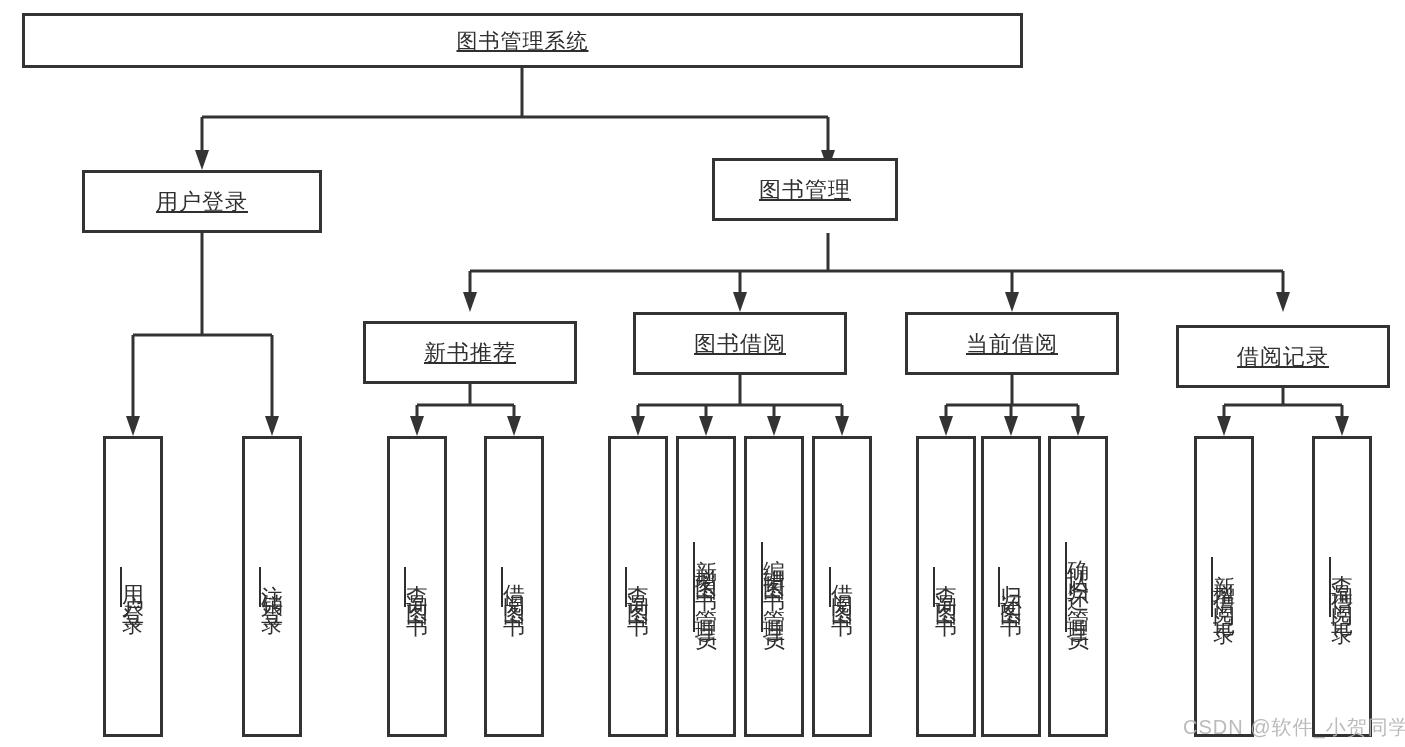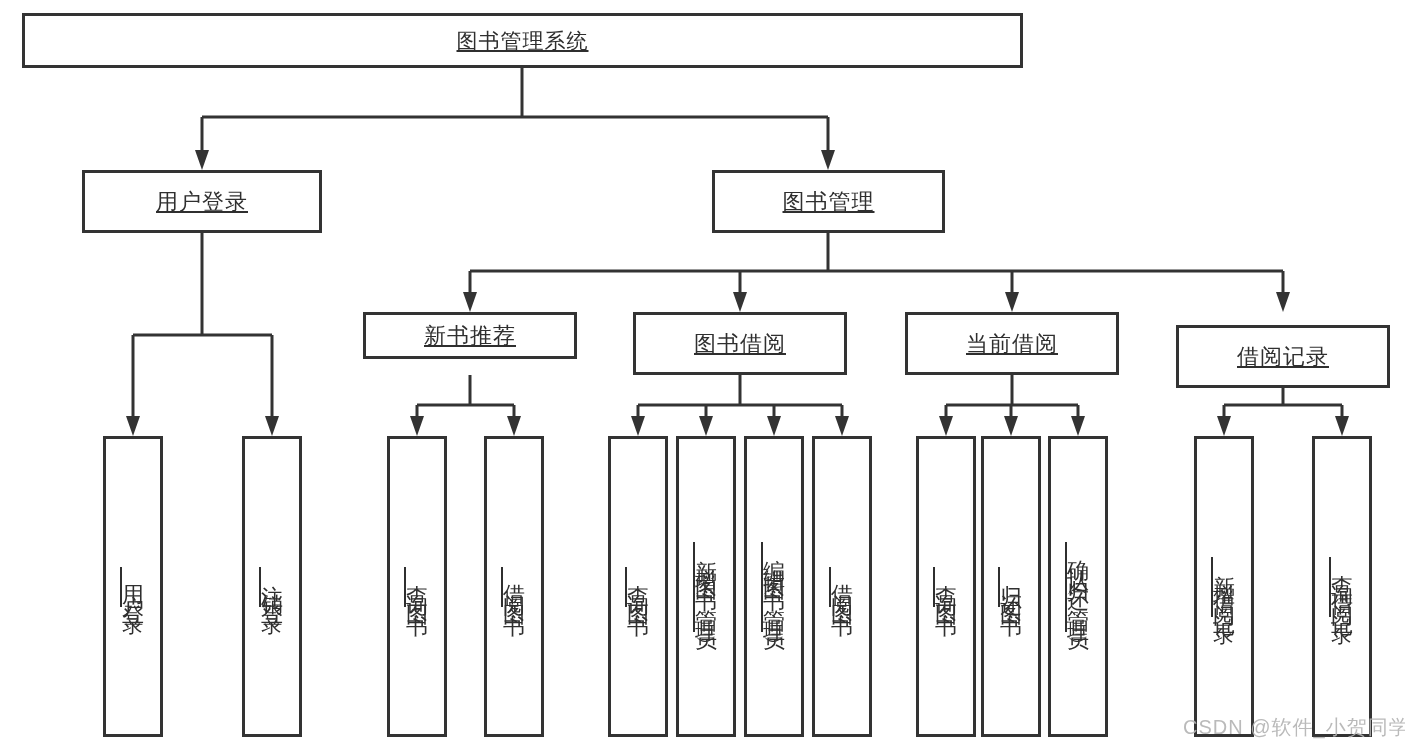--- a/index.html
+++ b/index.html
@@ -116,23 +116,23 @@
       <path d="M1224 405 V417"></path>
       <path d="M1342 405 V417"></path>
       <polygon points="1217,416 1231,416 1224,436"></polygon>
       <polygon points="1335,416 1349,416 1342,436"></polygon>
     </g>
   </svg>
 
   <div class="node h-node root-node" style="left:22px;top:13px;width:1001px;height:55px">图书管理系统</div>
 
   <div class="node h-node" style="left:82px;top:170px;width:240px;height:63px">用户登录</div>
-  <div class="node h-node" style="left:712px;top:170px;width:233px;height:63px">图书管理</div>
+  <div class="node h-node" style="left:712px;top:158px;width:186px;height:63px">图书管理</div>
 
-  <div class="node h-node" style="left:363px;top:312px;width:214px;height:47px">新书推荐</div>
+  <div class="node h-node" style="left:363px;top:321px;width:214px;height:63px">新书推荐</div>
   <div class="node h-node" style="left:905px;top:312px;width:214px;height:63px">当前借阅</div>
   <div class="node h-node" style="left:633px;top:312px;width:214px;height:63px">图书借阅</div>
   <div class="node h-node" style="left:1176px;top:325px;width:214px;height:63px">借阅记录</div>
 
   <div class="node v-node" style="left:103px;top:436px;width:60px;height:301px">用户登录</div>
   <div class="node v-node" style="left:242px;top:436px;width:60px;height:301px">注销登录</div>
 
   <div class="node v-node" style="left:387px;top:436px;width:60px;height:301px">查询图书</div>
   <div class="node v-node" style="left:484px;top:436px;width:60px;height:301px">借阅图书</div>
 

